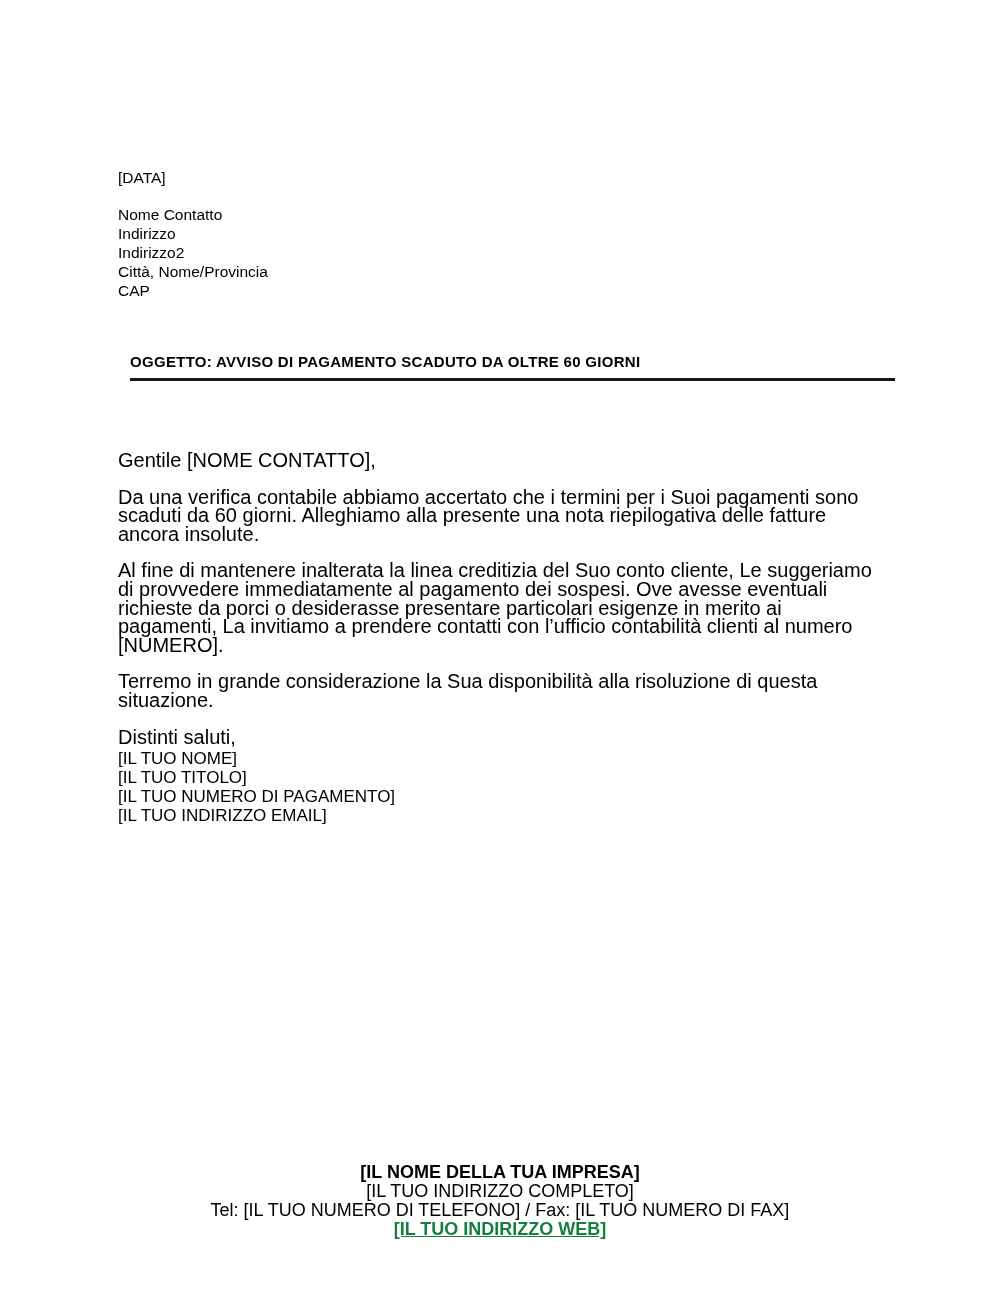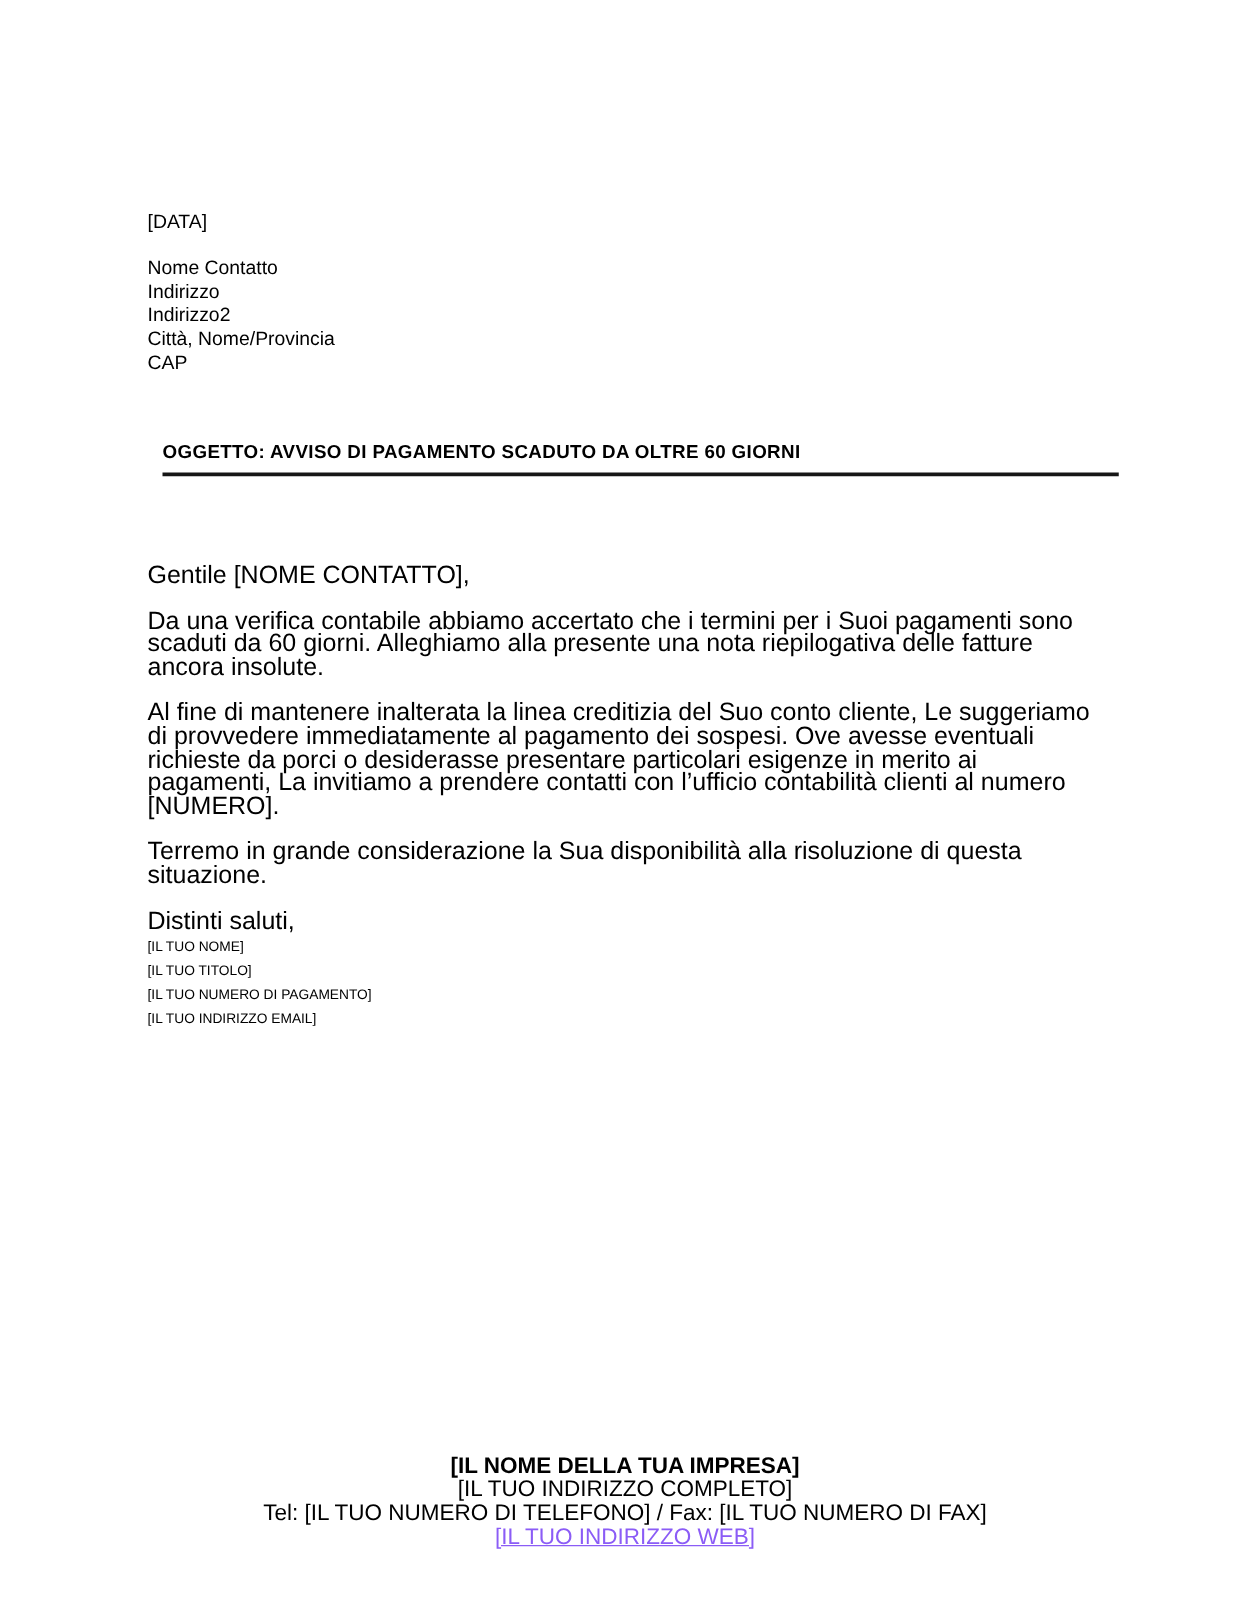--- a/index.html
+++ b/index.html
@@ -87,21 +87,21 @@
   }
   .body-block p.tight {
     margin-bottom: 18px;
   }
 
   
   .signature-block {
     position: absolute;
     top: 749px;
     left: 0;
-    font-size: 11px;
+    font-size: 17px;
     line-height: 19px;
   }
   .signature-block .sig-line {
     display: block;
     white-space: pre;
   }
 
   
   .footer-block {
     position: absolute;
@@ -113,23 +113,24 @@
     line-height: 19px;
   }
   .footer-block .foot-line {
     display: block;
     white-space: pre;
   }
   .footer-block .foot-company {
     font-weight: bold;
   }
   .footer-block .foot-web {
-    color: #8b5cf6;
+    color: #15803d;
     text-decoration: underline;
     cursor: pointer;
+    font-weight: bold;
   }
 </style>
 </head>
 <body>
 
 <div class="page">
   <div class="content">
 
     <div class="date-block">[DATA]</div>
 

